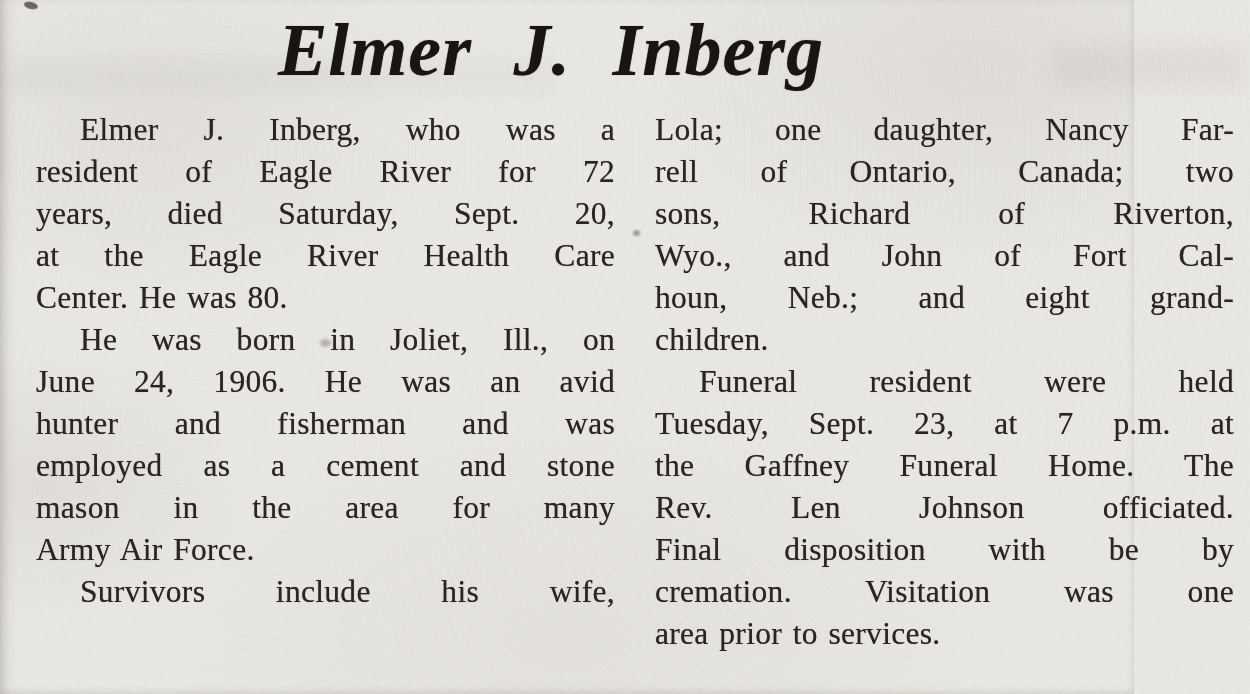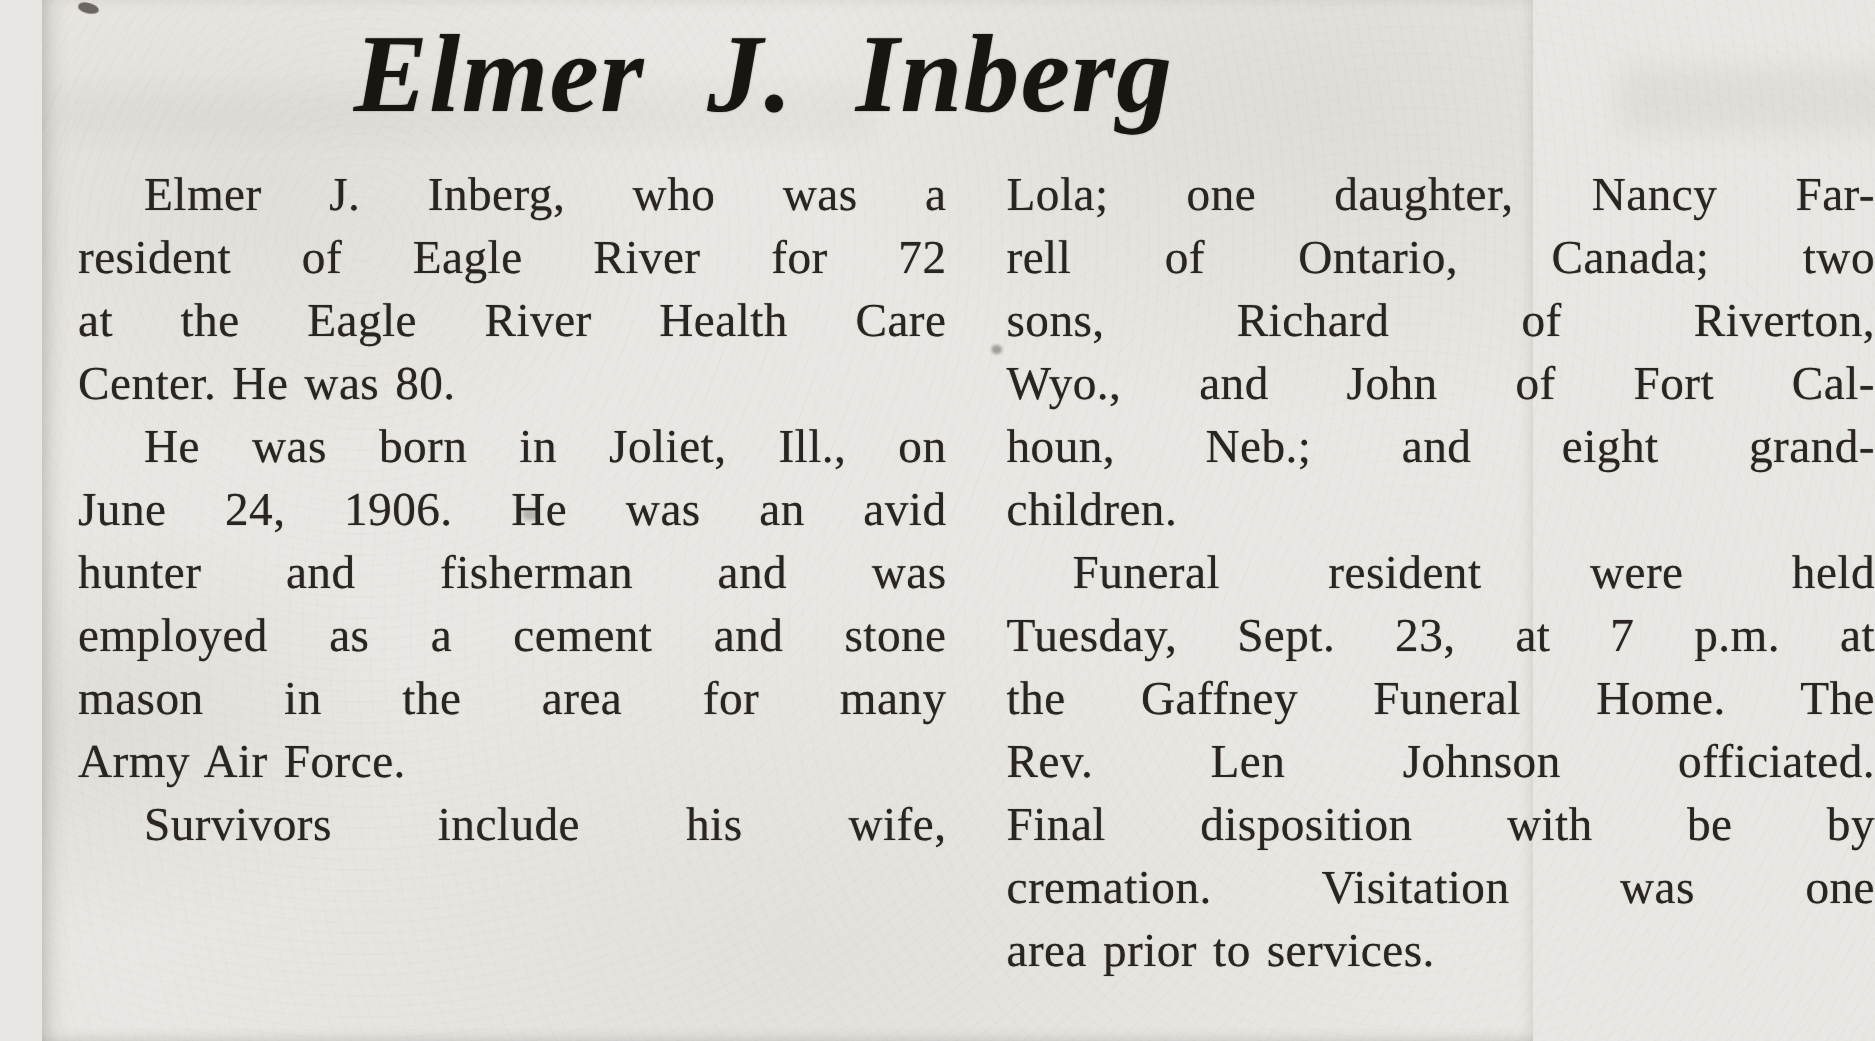--- a/index.html
+++ b/index.html
@@ -8,51 +8,50 @@
     --headline-ink:#191511;
   }
   *{box-sizing:border-box;}
   html,body{margin:0;padding:0;}
   body{
     width:1250px;height:694px;overflow:hidden;
     background:var(--paper-bg);
     font-family:"Liberation Serif","DejaVu Serif",serif;
   }
   .page{
-    position:relative;width:994px;height:694px;
+    position:relative;width:1134px;height:694px;
     background:
       radial-gradient(420px 260px at 14% 18%, rgba(150,144,136,0.10), rgba(150,144,136,0) 70%),
       radial-gradient(500px 300px at 86% 10%, rgba(148,142,134,0.12), rgba(148,142,134,0) 70%),
       radial-gradient(600px 340px at 50% 92%, rgba(152,146,138,0.08), rgba(152,146,138,0) 72%),
       radial-gradient(300px 200px at 4% 70%, rgba(140,134,126,0.10), rgba(140,134,126,0) 70%),
       var(--paper-bg);
     box-shadow:
       inset 10px 0 14px -8px rgba(95,90,84,0.35),
       inset -6px 0 10px -7px rgba(95,90,84,0.22),
       inset 0 -6px 12px -8px rgba(95,90,84,0.20);
     color:var(--ink);
-    margin-left:28px;
   }
 
   
   .headline{
     position:absolute;top:0px;left:0;width:100%;
     margin:0;
     text-align:center;
     transform:translateX(-16px);
     font-size:74px;line-height:100px;
     font-style:italic;font-weight:bold;
     letter-spacing:1px;word-spacing:22px;
     color:var(--headline-ink);
     text-shadow:0 0 1px rgba(25,21,17,0.55);
   }
 
   
   .article{
-    position:absolute;top:109px;left:24px;
+    position:absolute;top:109px;left:36px;
     display:flex;gap:40px;
   }
   .col{width:579px;}
   .line{
     font-size:31.5px;line-height:42px;
     letter-spacing:0.3px;word-spacing:2.5px;
     text-align:justify;text-align-last:justify;
     white-space:normal;
     color:var(--ink);
     text-shadow:0 0 0.7px rgba(42,37,34,0.65);
@@ -103,20 +102,21 @@
   <div class="artifact speck-sons"></div>
   <div class="artifact smudge-born"></div>
 
   <h1 class="headline">Elmer J. Inberg</h1>
 
   <div class="article">
 
     <div class="col">
       <div class="line indent">Elmer J. Inberg, who was a</div>
       <div class="line">resident of Eagle River for 72</div>
+      <div class="line">years, died Saturday, Sept. 20,</div>
       <div class="line">at the Eagle River Health Care</div>
       <div class="line end">Center. He was 80.</div>
       <div class="line indent">He was born in Joliet, Ill., on</div>
       <div class="line">June 24, 1906. He was an avid</div>
       <div class="line">hunter and fisherman and was</div>
       <div class="line">employed as a cement and stone</div>
       <div class="line">mason in the area for many</div>
       <div class="line end">Army Air Force.</div>
       <div class="line indent">Survivors include his wife,</div>
     </div>

